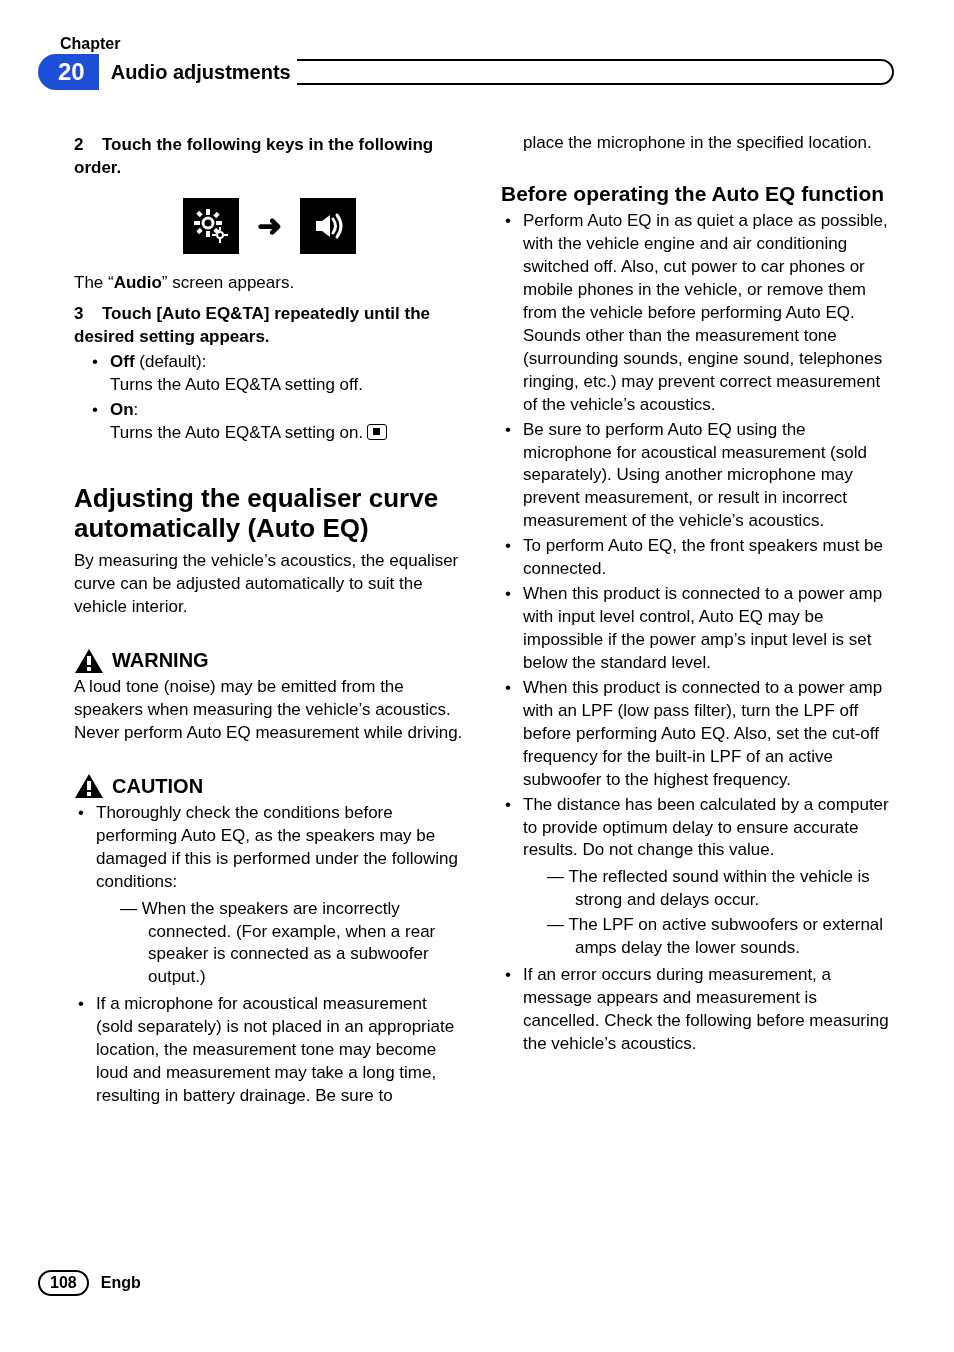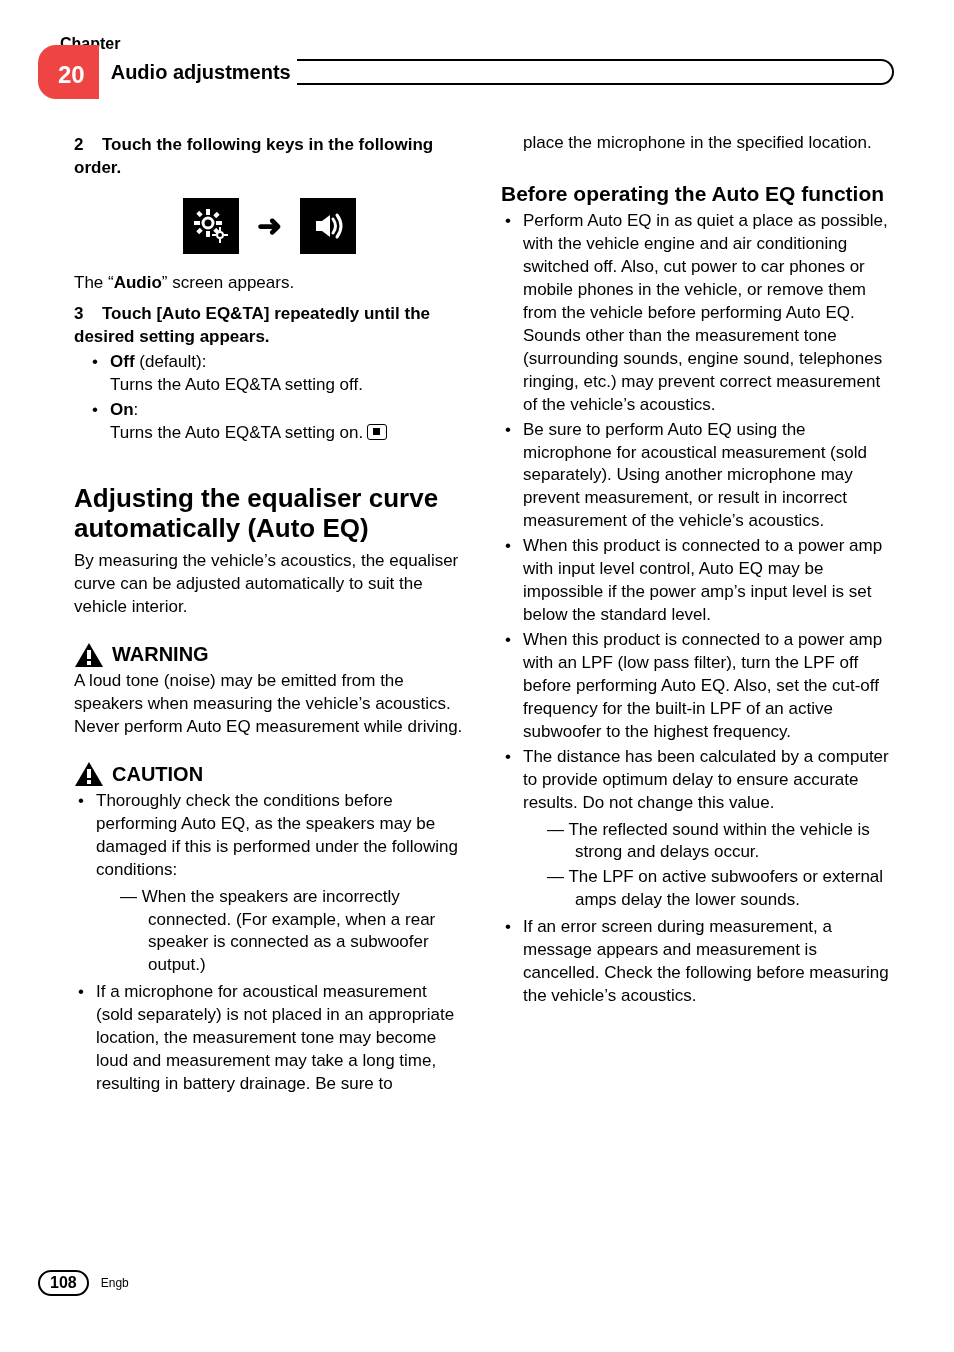--- a/index.html
+++ b/index.html
@@ -28,30 +28,30 @@
   .header-row {
     position: absolute;
     top: 52px;
     left: 38px;
     right: 60px;
     height: 40px;
     display: flex;
     align-items: center;
   }
   .chapter-badge {
-    background: #ef4444;
+    background: #1d4ed8;
     color: #fff;
     font-weight: bold;
     font-size: 24px;
-    height: 48px;
+    height: 36px;
     border-top-left-radius: 18px;
     border-bottom-left-radius: 18px;
     display: flex;
     align-items: center;
-    padding: 6px 14px 0 20px;
+    padding: 0 14px 0 20px;
   }
   .chapter-title {
     font-size: 20px;
     font-weight: bold;
     margin-left: 12px;
   }
   .header-line {
     margin-left: 6px;
     border: 2px solid #000;
     height: 22px;
@@ -160,21 +160,21 @@
   h3.subsection {
     font-size: 21px;
     font-weight: bold;
     margin: 26px 0 4px 0;
     line-height: 1.2;
   }
   .alert-row {
     display: flex;
     align-items: center;
     gap: 8px;
-    margin-top: 22px;
+    margin-top: 28px;
   }
   .alert-tri {
     width: 30px;
     height: 26px;
     display: inline-block;
   }
   .alert-title {
     font-weight: bold;
     font-size: 20px;
   }
@@ -204,22 +204,22 @@
     gap: 12px;
   }
   .num-pill {
     border: 2px solid #000;
     border-radius: 14px;
     padding: 2px 10px;
     font-weight: bold;
     font-size: 16px;
   }
   .lang {
-    font-size: 12px;
-    font-weight: normal;
+    font-size: 16px;
+    font-weight: bold;
   }
   .b { font-weight: bold; }
 </style>
 </head>
 <body>
 
 <div class="page">
 
   <div class="chapter-label">Chapter</div>
 
@@ -333,30 +333,31 @@
 
     <div class="col">
 
       <p class="normal" style="margin-left:22px;">place the microphone in the specified location.</p>
 
       <h3 class="subsection">Before operating the Auto EQ function</h3>
 
       <ul class="bullets" style="padding-left:22px;">
         <li>Perform Auto EQ in as quiet a place as possible, with the vehicle engine and air conditioning switched off. Also, cut power to car phones or mobile phones in the vehicle, or remove them from the vehicle before performing Auto EQ. Sounds other than the measurement tone (surrounding sounds, engine sound, telephones ringing, etc.) may prevent correct measurement of the vehicle’s acoustics.</li>
         <li>Be sure to perform Auto EQ using the microphone for acoustical measurement (sold separately). Using another microphone may prevent measurement, or result in incorrect measurement of the vehicle’s acoustics.</li>
+        <li>To perform Auto EQ, the front speakers must be connected.</li>
         <li>When this product is connected to a power amp with input level control, Auto EQ may be impossible if the power amp’s input level is set below the standard level.</li>
         <li>When this product is connected to a power amp with an LPF (low pass filter), turn the LPF off before performing Auto EQ. Also, set the cut-off frequency for the built-in LPF of an active subwoofer to the highest frequency.</li>
         <li>
           <span>The distance has been calculated by a computer to provide optimum delay to ensure accurate results. Do not change this value.</span>
           <ul class="dash-list">
             <li>— The reflected sound within the vehicle is strong and delays occur.</li>
             <li>— The LPF on active subwoofers or external amps delay the lower sounds.</li>
           </ul>
         </li>
-        <li>If an error screen during measurement, a message appears and measurement is cancelled. Check the following before measuring the vehicle’s acoustics.</li>
+        <li>If an error occurs during measurement, a message appears and measurement is cancelled. Check the following before measuring the vehicle’s acoustics.</li>
       </ul>
 
     </div>
   </div>
 
   <div class="page-num">
     <span class="num-pill">108</span>
     <span class="lang">Engb</span>
   </div>
 

